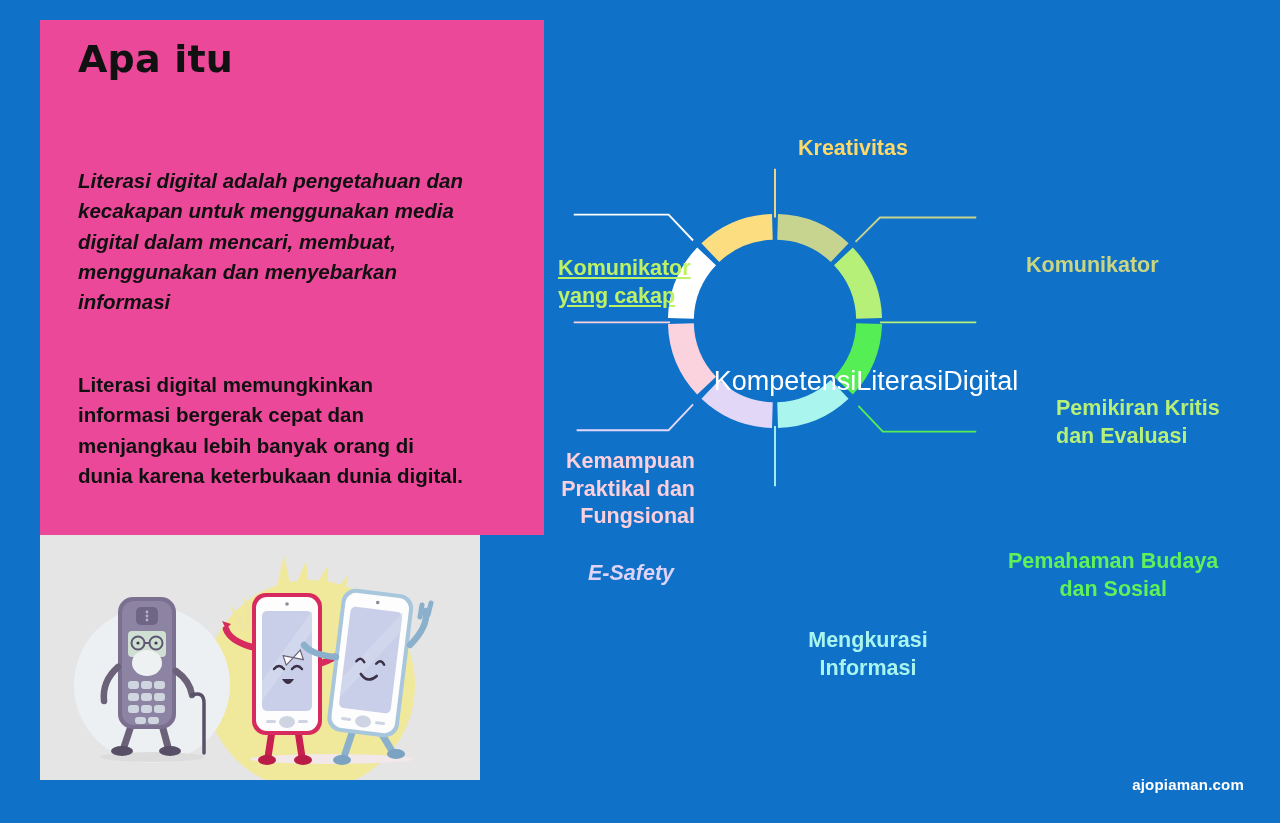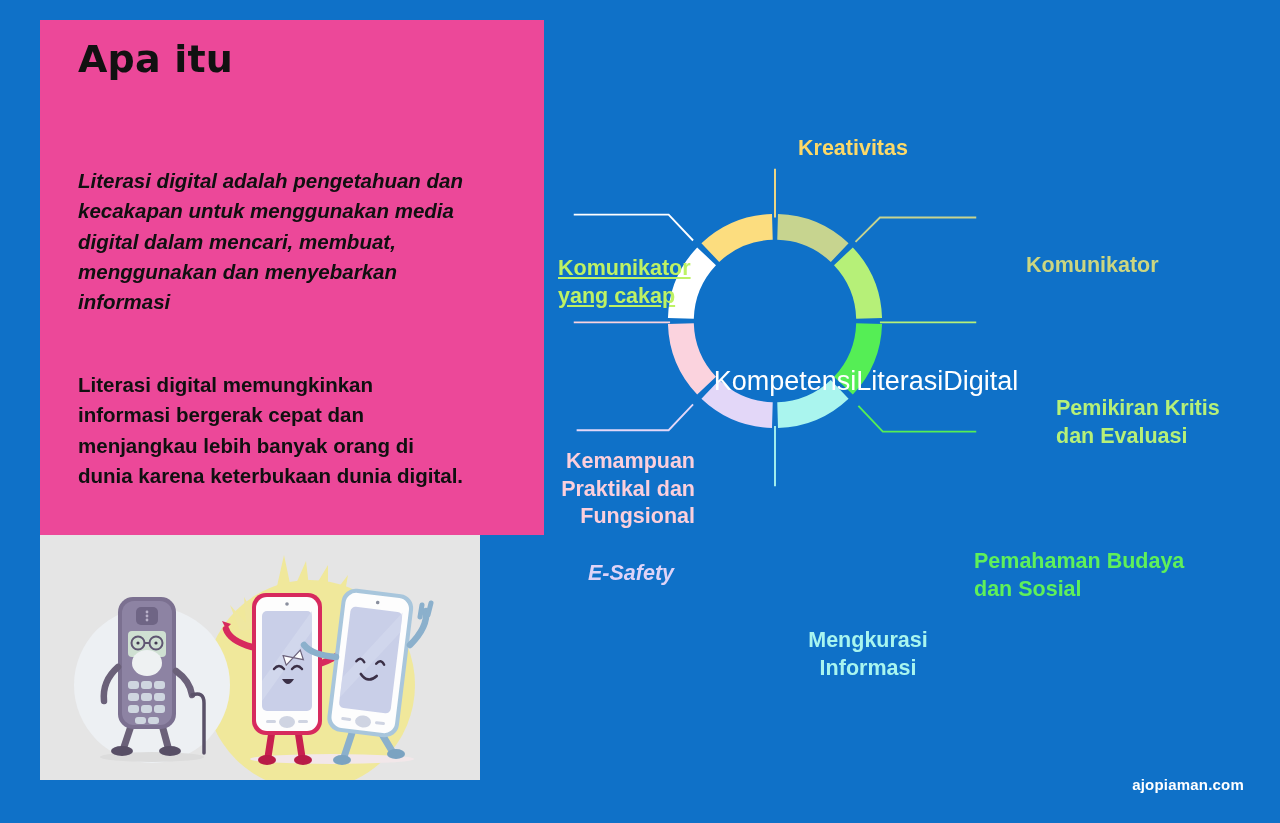--- a/index.html
+++ b/index.html
@@ -49,21 +49,21 @@
   }
 
   
   .lbl{
     position:absolute;font-family:"Liberation Sans", sans-serif;
     font-size:21.5px;line-height:1.28;font-weight:700;white-space:pre-line;
   }
   .lbl-kreativitas{left:798px;top:135px;color:#fcd968;font-weight:700;}
   .lbl-kolaborasi{left:1026px;top:252px;color:#ccd680;}
   .lbl-pemikiran{left:1056px;top:395px;color:#b6f078;text-align:left;}
-  .lbl-pemahaman{left:974px;top:548px;color:#5ff05a;text-align:left;}
+  .lbl-pemahaman{left:1008px;top:548px;color:#5ff05a;text-align:center;}
   .lbl-mengkurasi{left:800px;top:627px;color:#a8f5ef;text-align:center;width:136px;}
   .lbl-esafety{left:588px;top:560px;color:#ded3f7;font-style:italic;}
   .lbl-kemampuan{left:543px;top:408px;color:#fbcfdc;text-align:right;width:152px;margin-top:40px;}
   .lbl-komunikator{left:558px;top:255px;color:#bef264;text-align:left;width:146px;text-decoration:underline;}
 
   .footer{
     position:absolute;right:36px;bottom:30px;
     color:#ffffff;font-size:15px;font-weight:700;
     font-family:"Liberation Sans", sans-serif;letter-spacing:.2px;
   }

